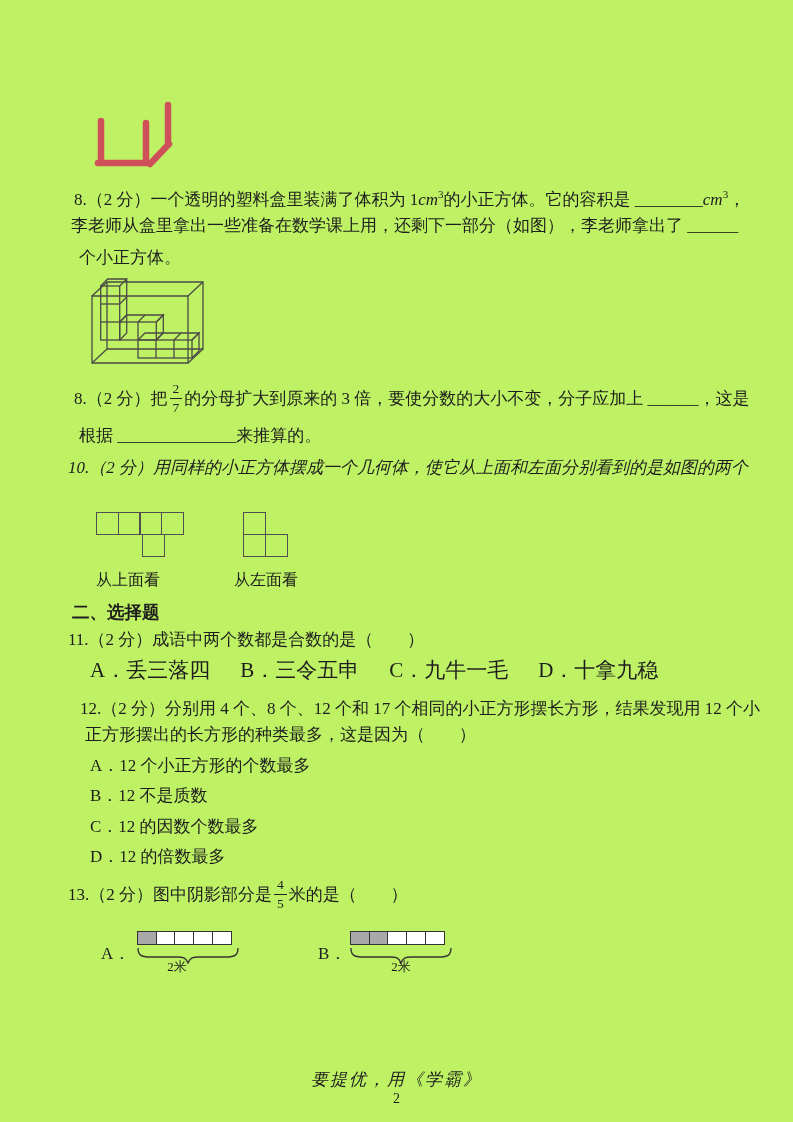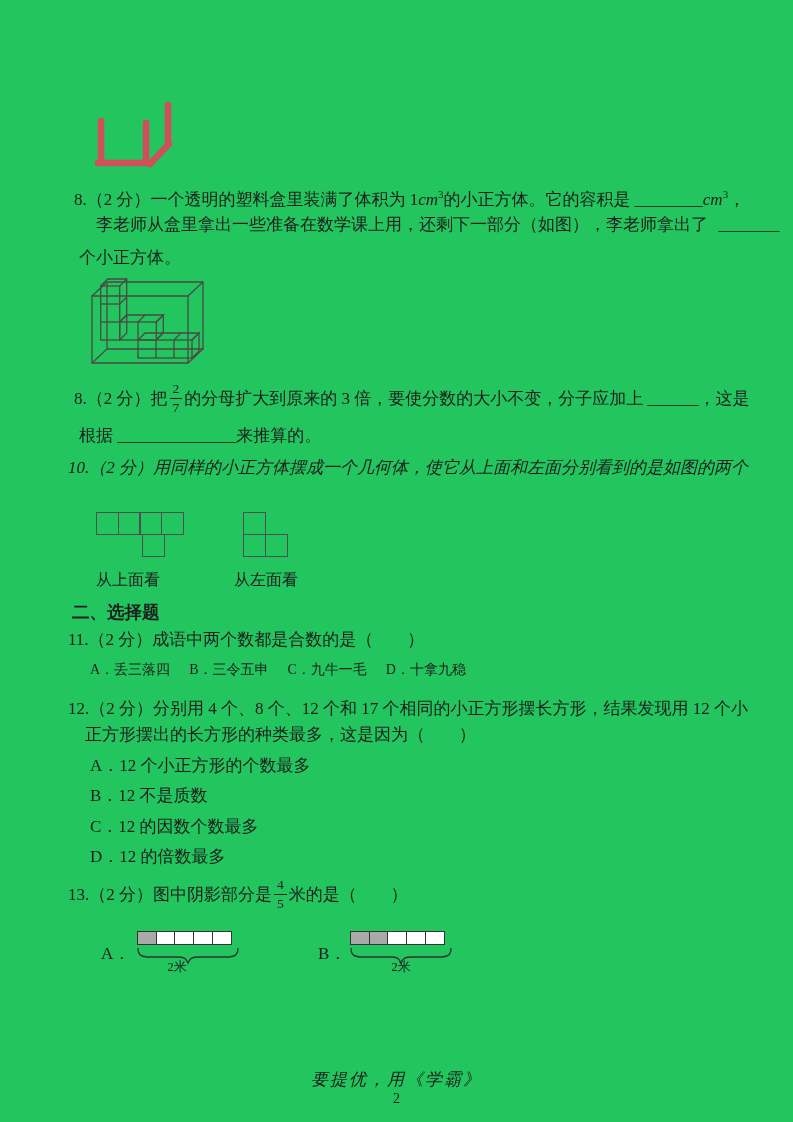--- a/index.html
+++ b/index.html
@@ -1,38 +1,38 @@
 <!DOCTYPE html>
 <html><head>
 <meta charset="utf-8">
 <style>
   html,body{margin:0;padding:0;background:#e8e8e8;}
   .page{
-    position:relative;width:793px;height:1122px;background:#22c55e;
+    position:relative;width:793px;height:1122px;background:#bef264;
     font-family:"Liberation Serif","DejaVu Serif",serif;color:#1d1d1d;
     overflow:hidden;margin:0 auto;
   }
   .line{position:absolute;font-size:17px;line-height:24px;white-space:pre;}
   .fline{position:absolute;display:flex;align-items:center;font-size:17px;white-space:pre;}
   .fline span{white-space:pre;}
   .bold{font-weight:bold;font-size:17.5px;font-family:"Liberation Sans","DejaVu Sans",sans-serif;}
   .unit{font-style:italic;}
   sup{font-size:11px;}
   .frac{display:inline-flex;flex-direction:column;align-items:center;
         font-size:13.5px;line-height:1.15;margin:0 2px;}
   .fnum{border-bottom:1.3px solid #222;padding:0 3px 1px;}
   .fden{padding-top:1px;}
   .grid{position:absolute;}
   .cellrow{display:flex;}
   .cellrow + .cellrow{margin-top:-1.5px;}
   .cell{width:23px;height:23px;box-sizing:border-box;}
   .cell.on{border:1.5px solid #4f4f4f;}
   .cell.on + .cell.on{margin-left:-1.5px;}
   .grid-label{position:absolute;font-size:16px;white-space:pre;}
-  .opts-row{position:absolute;display:flex;gap:19px;font-size:14px;line-height:24px;white-space:pre;}
+  .opts-row{position:absolute;display:flex;gap:30px;font-size:21px;line-height:24px;white-space:pre;}
   .opt-line{position:absolute;font-size:17px;line-height:24px;white-space:pre;}
   .bar{position:absolute;display:flex;}
   .seg{width:20px;height:14px;border:1.3px solid #333;box-sizing:border-box;background:#fff;}
   .seg + .seg{margin-left:-1.3px;}
   .seg.shaded{background:#a9a9a9;}
   .brace{position:absolute;}
   .bar-caption{position:absolute;width:100px;text-align:center;font-size:13px;}
   .footer{position:absolute;left:0;width:793px;text-align:center;}
   .slogan{top:1068px;font-size:17px;font-style:italic;letter-spacing:2px;}
   .pagenum{top:1091px;font-size:14px;}
@@ -47,21 +47,21 @@
     <g fill="none" stroke-width="6.5" stroke-linecap="round" stroke="#cf5059">
       <line x1="13" y1="25" x2="13" y2="66"></line>
       <line x1="58" y1="27" x2="58" y2="66"></line>
       <line x1="80" y1="9" x2="80" y2="46"></line>
       <line x1="10" y1="67" x2="61" y2="67"></line>
       <line x1="62" y1="68" x2="81" y2="48"></line>
     </g>
   </svg>
 
   <div class="line" style="left:74px;top:182px;"><span>8.（2 分）一个透明的塑料盒里装满了体积为 1</span><span class="unit">cm</span><sup>3</sup><span>的小正方体。它的容积是 ________</span><span class="unit">cm</span><sup>3</sup><span>，</span></div>
-  <div class="line" style="left:96px;top:214px;font-family:Liberation Mono, monospace;">李老师从盒里拿出一些准备在数学课上用，还剩下一部分（如图），李老师拿出了 ______</div>
+  <div class="line" style="left:71px;top:214px;">李老师从盒里拿出一些准备在数学课上用，还剩下一部分（如图），李老师拿出了 ______</div>
   <div class="line" style="left:79px;top:246px;">个小正方体。</div>
 
   <svg class="brace" style="left:86px;top:274px;" width="125" height="95" viewBox="0 0 125 95">
     <g fill="none" stroke-width="1.3" stroke="#4a4a45">
 
       <path d="M6,22 H102 V89 H6 Z"></path>
       <path d="M21,8 H117 V75 H21 Z"></path>
       <line x1="6" y1="22" x2="21" y2="8"></line>
       <line x1="102" y1="22" x2="117" y2="8"></line>
       <line x1="102" y1="89" x2="117" y2="75"></line>
@@ -128,21 +128,21 @@
   <div class="line bold" style="left:72px;top:600px;">二、选择题</div>
 
   <div class="line" style="left:68px;top:628px;">11.（2 分）成语中两个数都是合数的是（　　）</div>
   <div class="opts-row" style="left:90px;top:658px;">
     <span>A．丢三落四</span>
     <span>B．三令五申</span>
     <span>C．九牛一毛</span>
     <span>D．十拿九稳</span>
   </div>
 
-  <div class="line" style="left:68px;top:697px;">12.（2 分）分别用 4 个、8 个、12 个和 17 个相同的小正方形摆长方形，结果发现用 12 个小</div>
+  <div class="line" style="left:80px;top:697px;">12.（2 分）分别用 4 个、8 个、12 个和 17 个相同的小正方形摆长方形，结果发现用 12 个小</div>
   <div class="line" style="left:85px;top:723px;">正方形摆出的长方形的种类最多，这是因为（　　）</div>
   <div class="opt-line" style="left:90px;top:754px;">A．12 个小正方形的个数最多</div>
   <div class="opt-line" style="left:90px;top:784px;font-family:Liberation Serif, serif;">B．12 不是质数</div>
   <div class="opt-line" style="left:90px;top:815px;">C．12 的因数个数最多</div>
   <div class="opt-line" style="left:90px;top:845px;">D．12 的倍数最多</div>
 
   <div class="fline" style="left:68px;top:874px;height:40px;">
     <span>13.（2 分）图中阴影部分是</span><span class="frac"><span class="fnum">4</span><span class="fden">5</span></span><span>米的是（　　）</span>
   </div>
 

